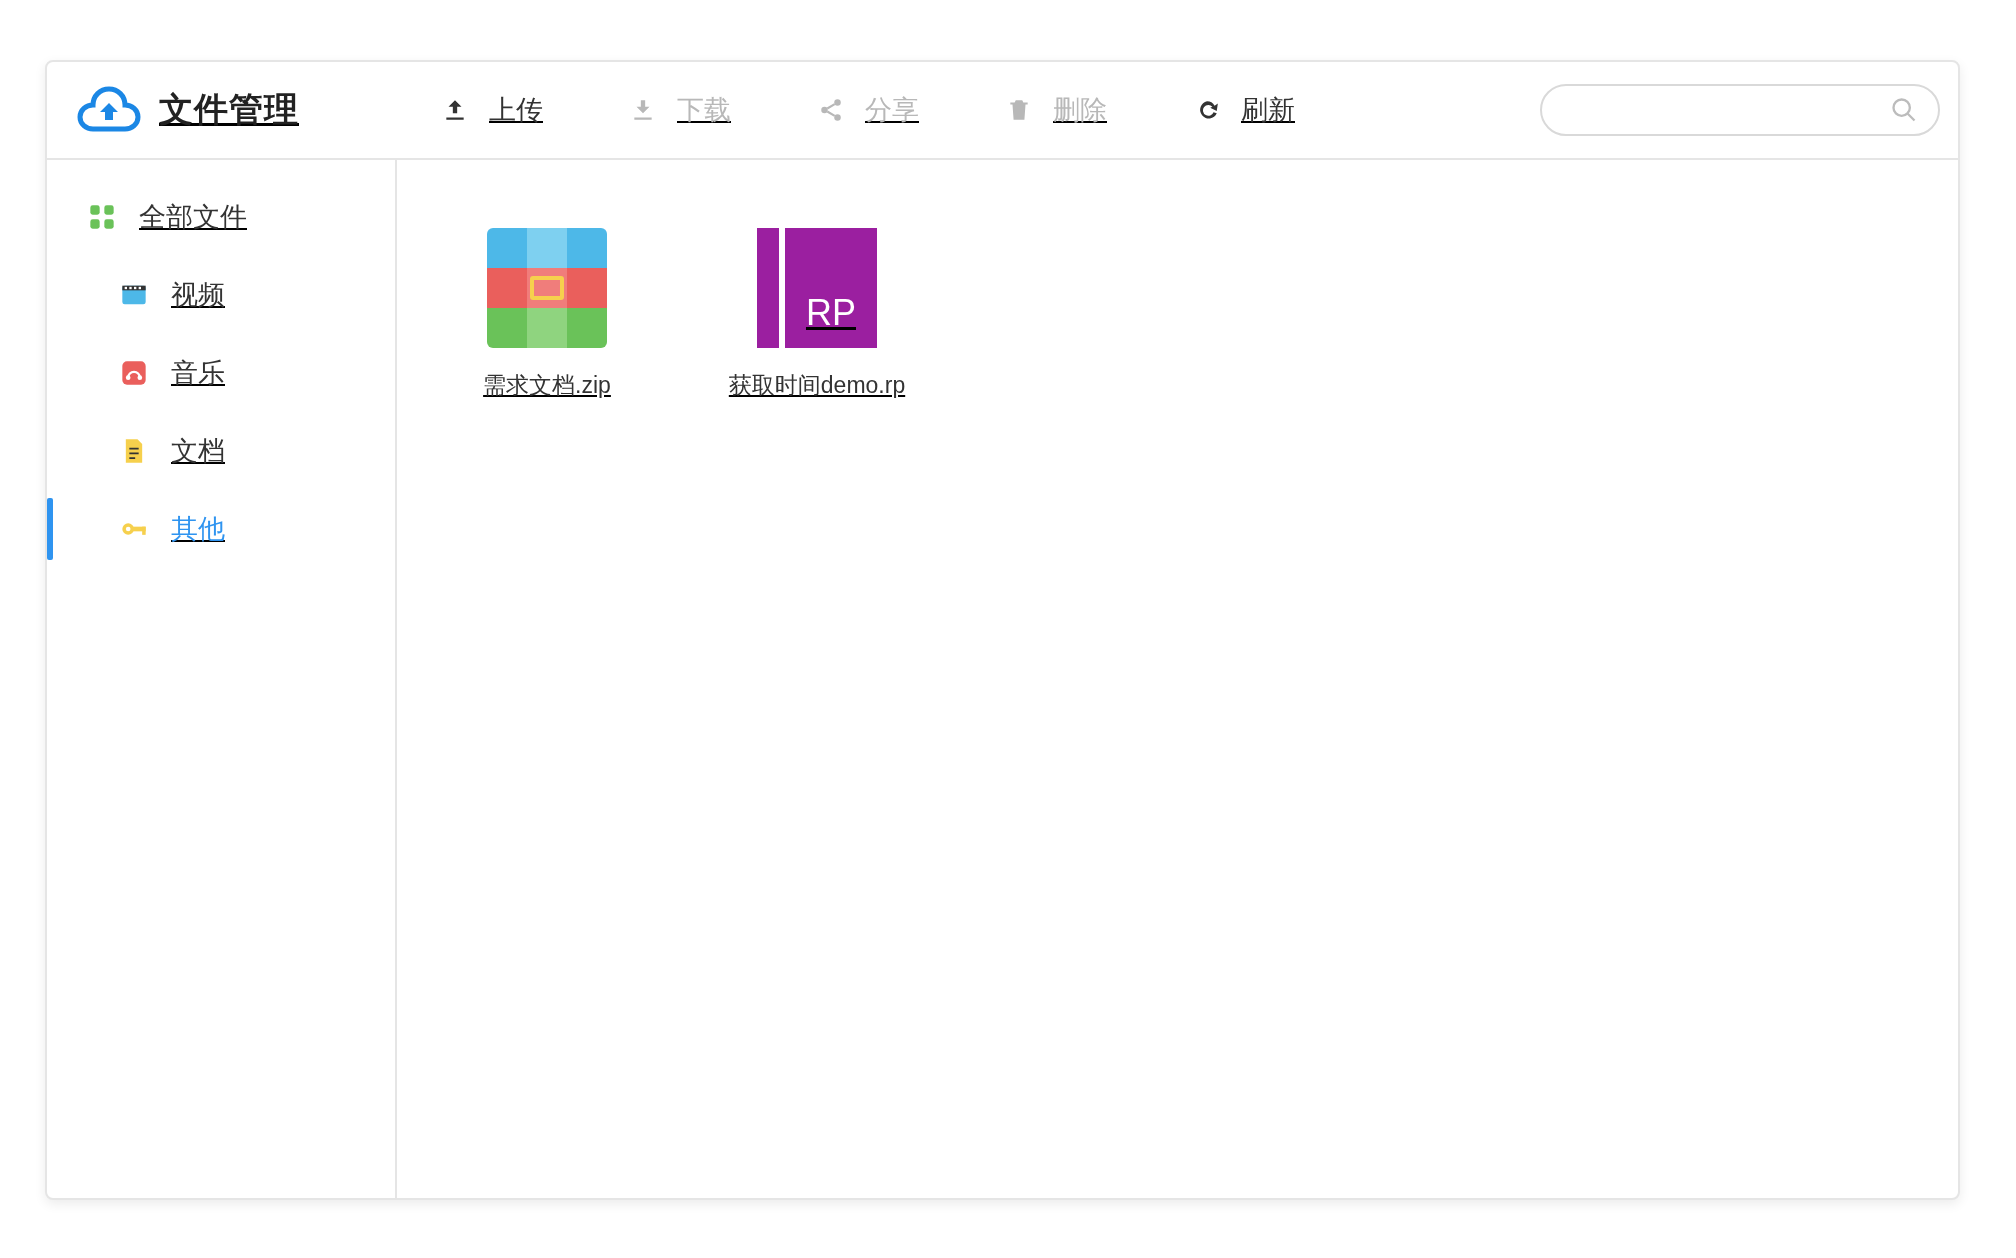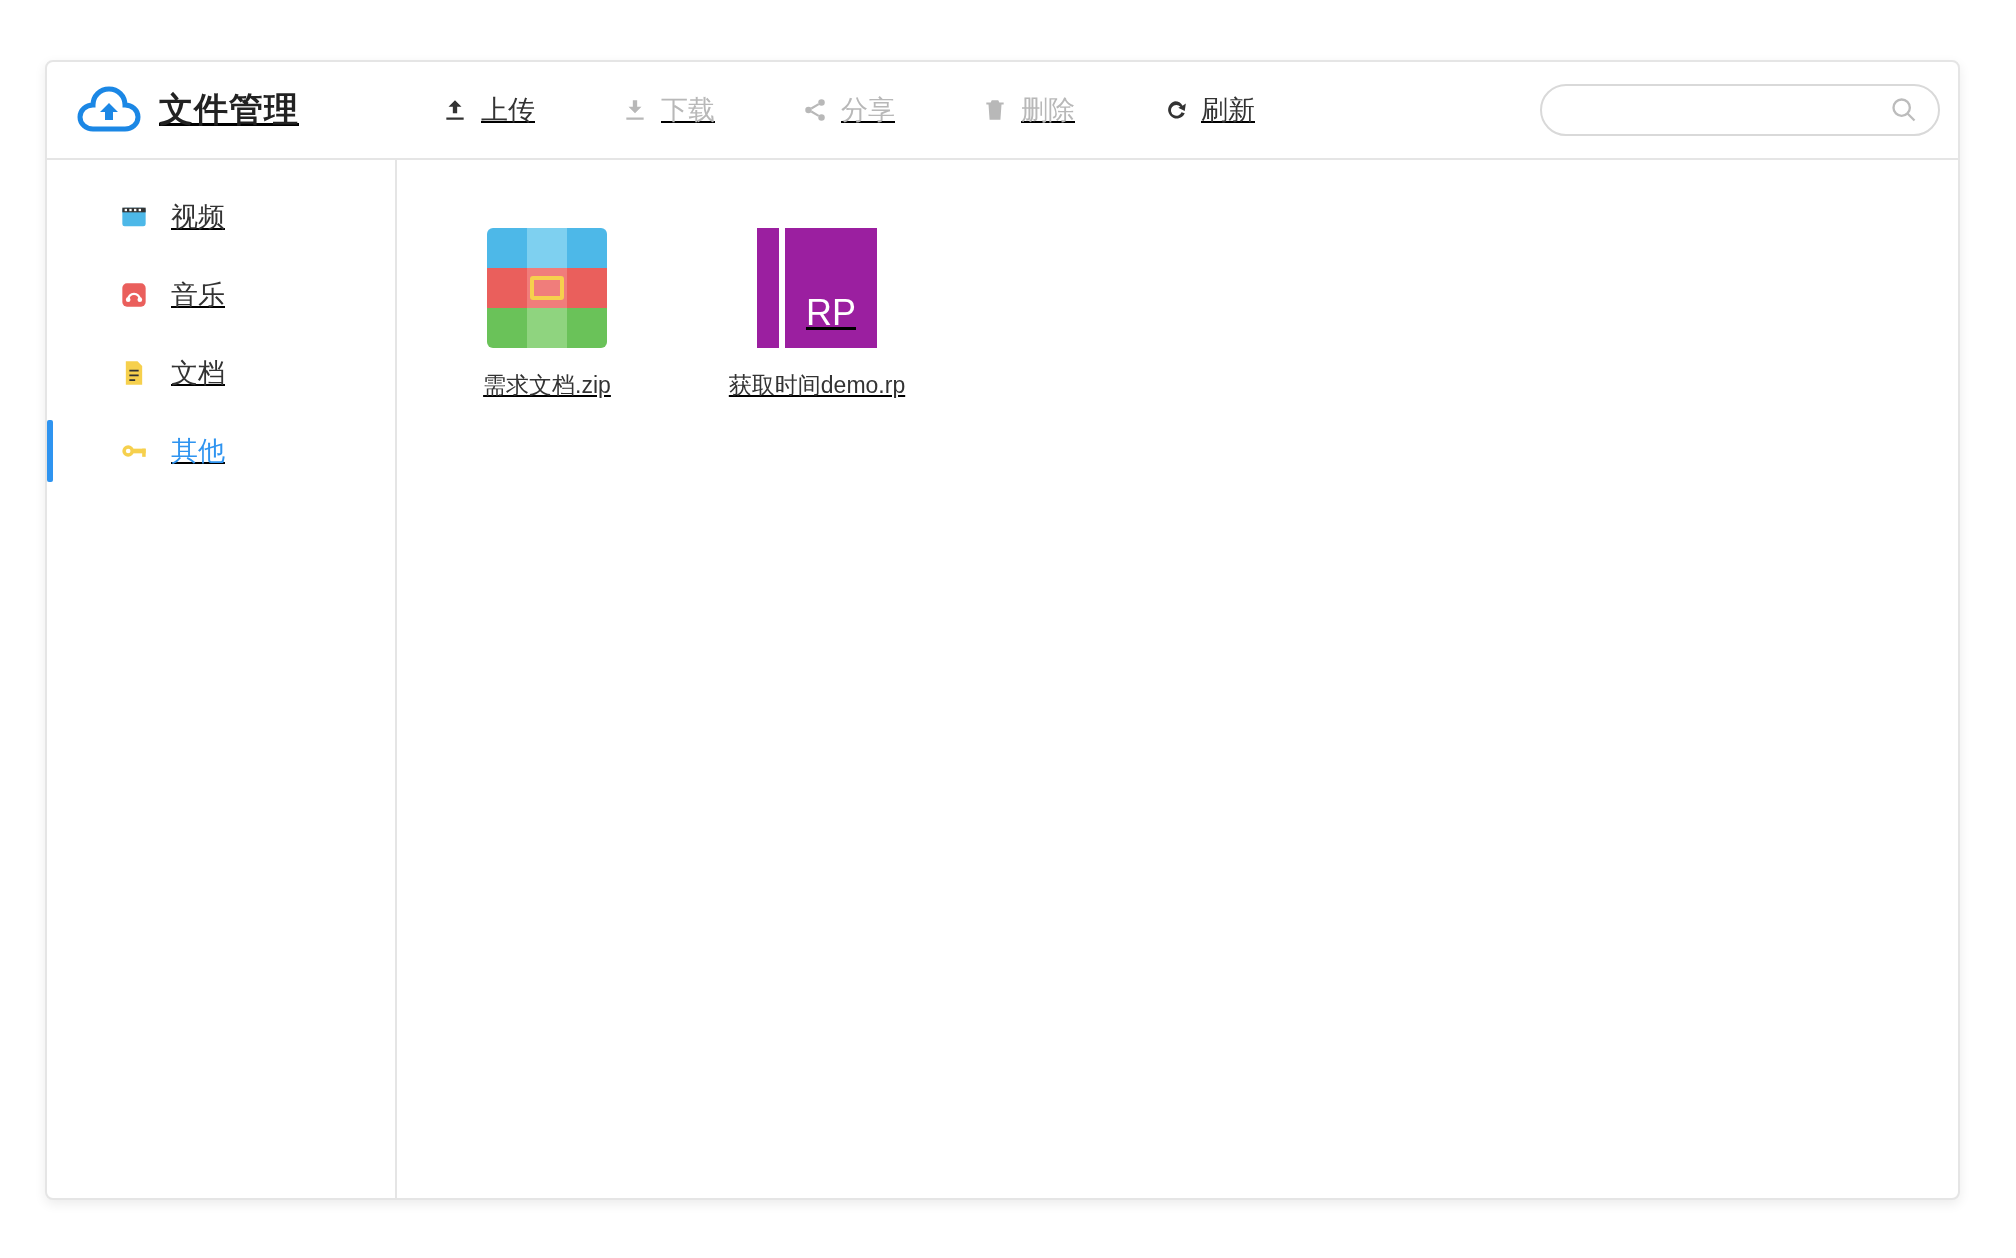--- a/index.html
+++ b/index.html
@@ -44,21 +44,21 @@
     .logo-svg { width: 68px; height: 50px; }
     .toolbar-actions {
       display: flex;
       align-items: center;
       gap: 86px;
       margin-left: 46px;
     }
     .toolbar-btn {
       display: flex;
       align-items: center;
-      gap: 12px;
+      gap: 20px;
       font-size: 27px;
       cursor: pointer;
       color: #333;
     }
     .toolbar-btn.disabled { color: #b8b8b8; }
     .toolbar-btn.disabled .tb-icon svg { fill: #b8b8b8; }
     .tb-icon { display: inline-flex; width: 28px; height: 28px; align-items: center; justify-content: center; }
     .tb-icon svg { fill: #333; }
     .toolbar-spacer { flex: 1; }
     .search-box {
@@ -268,20 +268,31 @@
         <svg viewBox="0 0 24 24">
             <circle cx="10" cy="10" r="7" fill="none" stroke-width="2"></circle>
             <path d="M15 15l6 6" stroke-width="2"></path>
           </svg>
       </span>
     </div>
   </div>
 
   <div class="body">
     <div class="sidebar">
+      <div class="sb-item">
+        <span class="sb-icon ic-grid">
+          <svg viewBox="0 0 24 24">
+              <rect x="2" y="2" width="8" height="8" rx="2" fill="#6ac259"></rect>
+              <rect x="14" y="2" width="8" height="8" rx="2" fill="#6ac259"></rect>
+              <rect x="2" y="14" width="8" height="8" rx="2" fill="#6ac259"></rect>
+              <rect x="14" y="14" width="8" height="8" rx="2" fill="#6ac259"></rect>
+            </svg>
+        </span>
+        <span class="sb-label">全部文件</span>
+      </div>
       <div class="sb-item sub">
         <span class="sb-icon ic-vid">
           <svg viewBox="0 0 24 24">
               <rect x="2" y="4" width="20" height="16" rx="2" fill="#4db8e8"></rect>
               <rect x="2" y="4" width="20" height="4" fill="#333"></rect>
               <rect x="4" y="5" width="2" height="2" fill="#fff"></rect>
               <rect x="8" y="5" width="2" height="2" fill="#fff"></rect>
               <rect x="12" y="5" width="2" height="2" fill="#fff"></rect>
               <rect x="16" y="5" width="2" height="2" fill="#fff"></rect>
             </svg>

